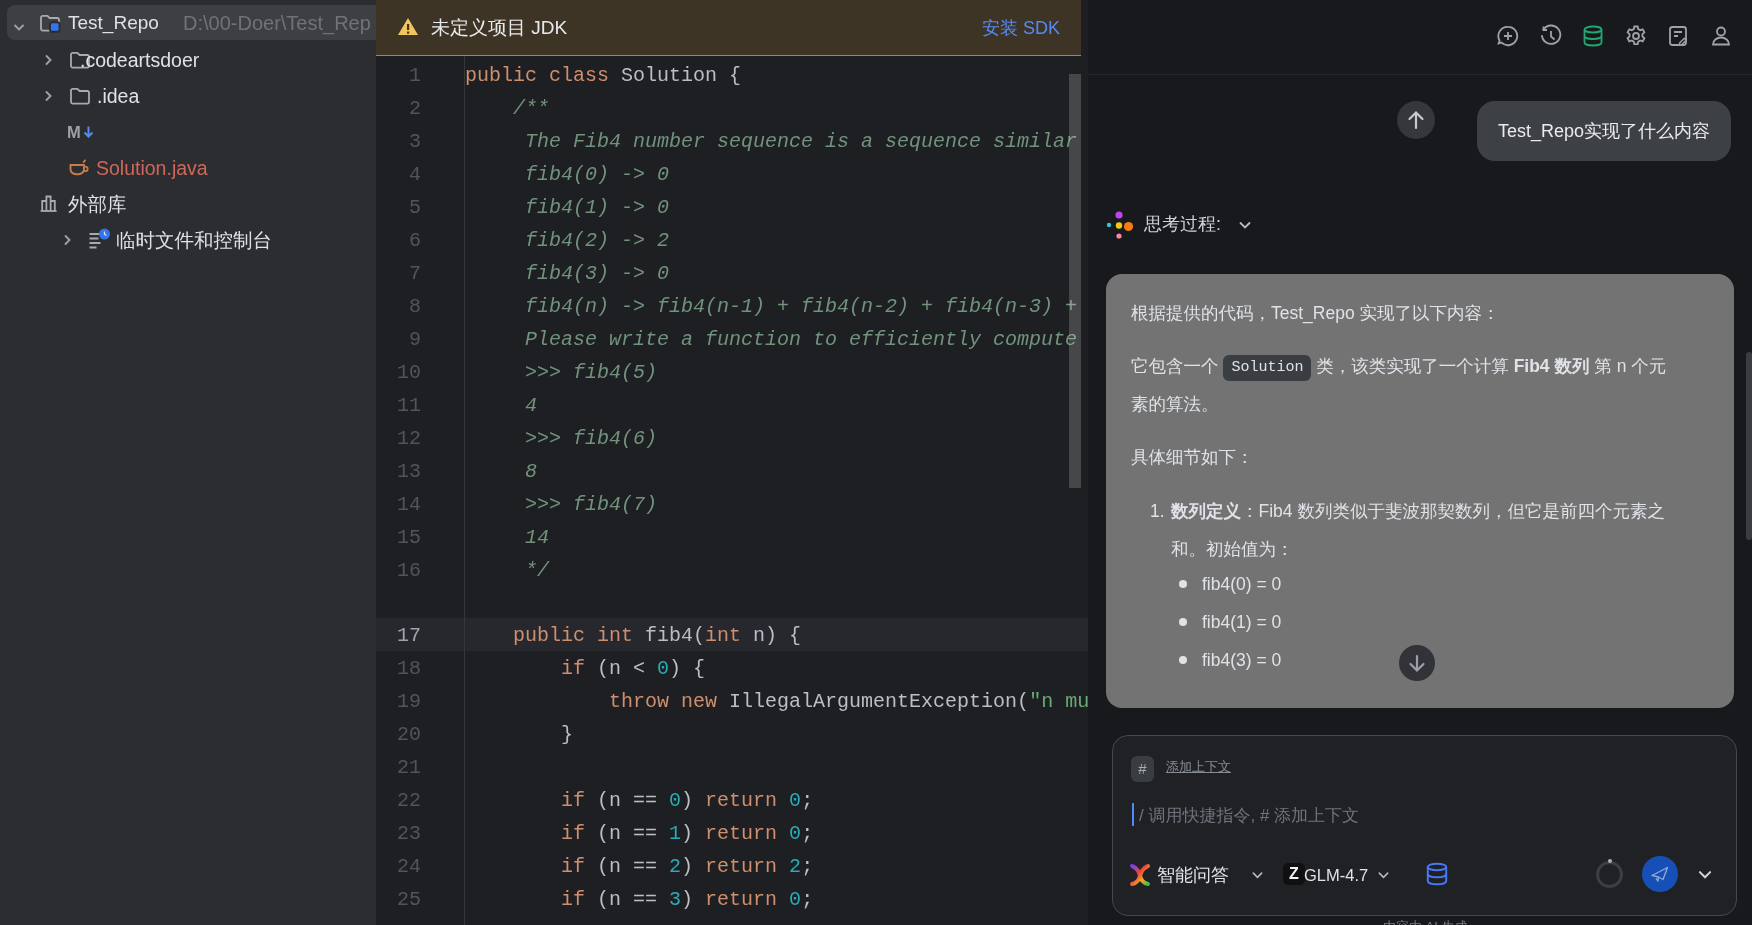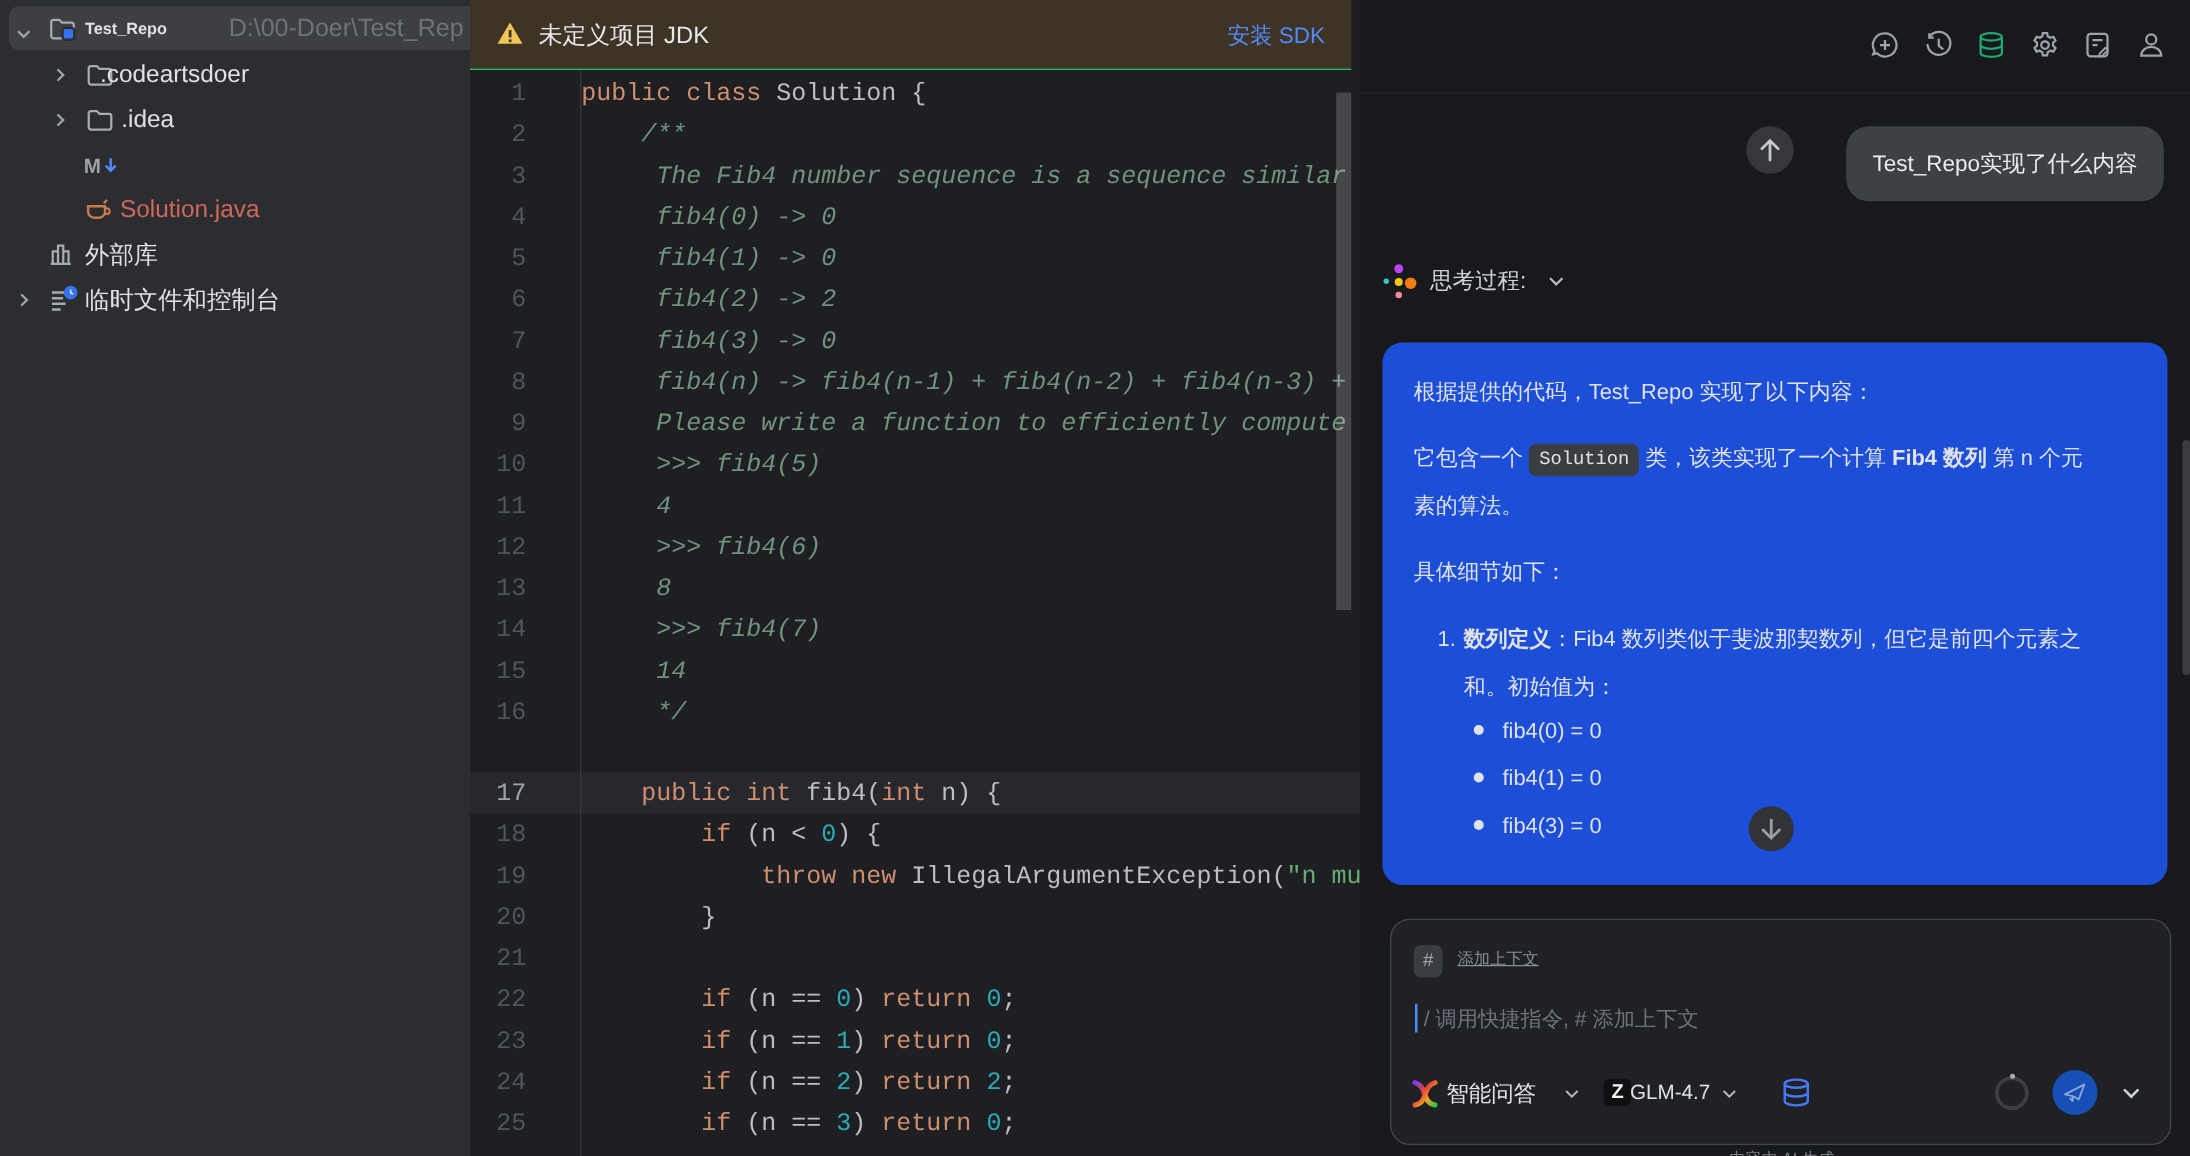--- a/index.html
+++ b/index.html
@@ -33,21 +33,21 @@
   #escroll { position:absolute; left:693px; top:74px; width:12px; height:414px; background:rgba(255,255,255,0.18); }
 
   
   #rp { position:absolute; left:1088px; top:0; width:664px; height:925px; background:#18191c; color:#dfe2e7; }
   #rphead { position:absolute; left:0; top:0; width:664px; height:75px; border-bottom:1px solid #26272b; }
   .hic { position:absolute; top:24px; width:24px; height:24px; }
   #bubble { position:absolute; left:389px; top:101px; width:254px; height:60px; background:#3d4045; border-radius:18px; font-size:18px; color:#e9ebee; line-height:60px; text-align:center; }
   #upbtn { position:absolute; left:309px; top:101px; width:38px; height:38px; border-radius:50%; background:#35373b; }
   #think { position:absolute; left:14px; top:206px; width:400px; height:36px; }
   #think .tk { position:absolute; left:42px; top:50%; transform:translateY(-50%); font-size:18px; color:#ced2d8; }
-  #card { position:absolute; left:18px; top:274px; width:628px; height:434px; background:#1d4ed8; border-radius:16px; overflow:hidden; font-size:17.5px; }
+  #card { position:absolute; left:18px; top:274px; width:628px; height:434px; background:#737373; border-radius:16px; overflow:hidden; font-size:17.5px; }
   #card .inner { position:absolute; left:25px; top:20px; width:600px; line-height:38px; color:#dfe2e7; white-space:nowrap; }
   .blt { position:absolute; left:-23px; top:15px; width:8px; height:8px; border-radius:50%; background:#dfe2e7; }
   .chip { display:inline-block; background:#3a3d42; border-radius:6px; padding:0 8px; font-family:"Liberation Mono",monospace; font-size:15px; line-height:26px; vertical-align:1px; }
   .para { margin-bottom:15px; }
   #dnbtn { position:absolute; left:311px; top:645px; width:36px; height:36px; border-radius:50%; background:#313338; }
   #rscroll { position:absolute; left:658px; top:352px; width:6px; height:188px; border-radius:3px; background:#3a3c40; }
 
   
   #ibox { position:absolute; left:24px; top:735px; width:625px; height:181px; background:#202125; border:1px solid #44474d; border-radius:16px; }
   #hashchip { position:absolute; left:18px; top:20px; width:23px; height:26px; background:#393c41; border-radius:6px; color:#a8adb5; font-size:15px; text-align:center; line-height:26px; }
@@ -69,21 +69,21 @@
 <div id="tree">
   <div class="selrow"></div>
   <div class="trow" style="top:5px;height:35px;">
     <svg class="chev" style="left:12px;top:16px;width:14px;height:14px;" viewBox="0 0 14 14">
         <path d="M3 4.5 L7 8.5 L11 4.5" fill="none" stroke="#9da1a8" stroke-width="1.9" stroke-linecap="round"></path>
       </svg>
     <svg class="ticon" style="left:39px;" viewBox="0 0 22 20">
         <path d="M2 4.6 a1.8 1.8 0 0 1 1.8-1.8 h4.6 l2.2 2.2 h7.6 a1.8 1.8 0 0 1 1.8 1.8 v9 a1.8 1.8 0 0 1-1.8 1.8 h-14.4 a1.8 1.8 0 0 1-1.8-1.8 z" fill="none" stroke="#a6abb2" stroke-width="1.8"></path>
         <rect x="11" y="9.3" width="9.5" height="9.5" rx="2.4" fill="#3574F0" stroke="#2b2d30" stroke-width="1.9"></rect>
       </svg>
-    <span class="lbl" style="left:68px;font-weight:bold;font-size:13px;">Test_Repo</span>
+    <span class="lbl" style="left:68px;font-weight:normal;font-size:19px;">Test_Repo</span>
     <span class="lbl" style="left:183px;color:#6e737b;font-size:20px;">D:\00-Doer\Test_Rep</span>
   </div>
   <div class="trow" style="top:42px;">
     <svg class="chev" style="left:42px;top:11px;width:14px;height:14px;" viewBox="0 0 14 14">
         <path d="M4.5 3 L8.5 7 L4.5 11" fill="none" stroke="#9da1a8" stroke-width="1.9" stroke-linecap="round"></path>
       </svg>
     <svg class="ticon" style="left:69px;" viewBox="0 0 22 20">
         <path d="M2 4.6 a1.8 1.8 0 0 1 1.8-1.8 h4.6 l2.2 2.2 h7.6 a1.8 1.8 0 0 1 1.8 1.8 v9 a1.8 1.8 0 0 1-1.8 1.8 h-14.4 a1.8 1.8 0 0 1-1.8-1.8 z" fill="none" stroke="#a6abb2" stroke-width="1.8"></path>
       </svg>
     <span class="lbl" style="left:80px;">.codeartsdoer</span>
@@ -112,21 +112,21 @@
       </svg>
     <span class="lbl" style="left:96px;color:#d1675a;">Solution.java</span>
   </div>
   <div class="trow" style="top:186px;">
     <svg class="ticon" style="left:39px;" viewBox="0 0 22 20">
         <path d="M3.2 17 v-10 h4.2 v10 M7.4 17 v-14.5 h4.2 v14.5 M11.6 17 v-10 h4.2 v10" fill="none" stroke="#a6abb2" stroke-width="1.8"></path>
         <path d="M1.6 17 h16" stroke="#a6abb2" stroke-width="1.8"></path>
       </svg>
     <span class="lbl" style="left:68px;">外部库</span>
   </div>
-  <div class="trow" style="top:222px;">
+  <div class="trow" style="top:222px;margin-left:48px;">
     <svg class="chev" style="left:13px;top:11px;width:14px;height:14px;" viewBox="0 0 14 14">
         <path d="M4.5 3 L8.5 7 L4.5 11" fill="none" stroke="#9da1a8" stroke-width="1.9" stroke-linecap="round"></path>
       </svg>
     <svg class="ticon" style="left:39px;width:24px;height:24px;" viewBox="0 0 24 24">
         <path d="M2.5 6 h11 M2.5 10.5 h9 M2.5 15 h11 M2.5 19.5 h7" stroke="#a6abb2" stroke-width="2"></path>
         <circle cx="17.5" cy="6" r="5.5" fill="#3574F0"></circle>
         <path d="M17.5 3.6 v2.6 l1.9 1.2" stroke="#dfe1e5" stroke-width="1.3" fill="none"></path>
       </svg>
     <span class="lbl" style="left:68px;">临时文件和控制台</span>
   </div>

